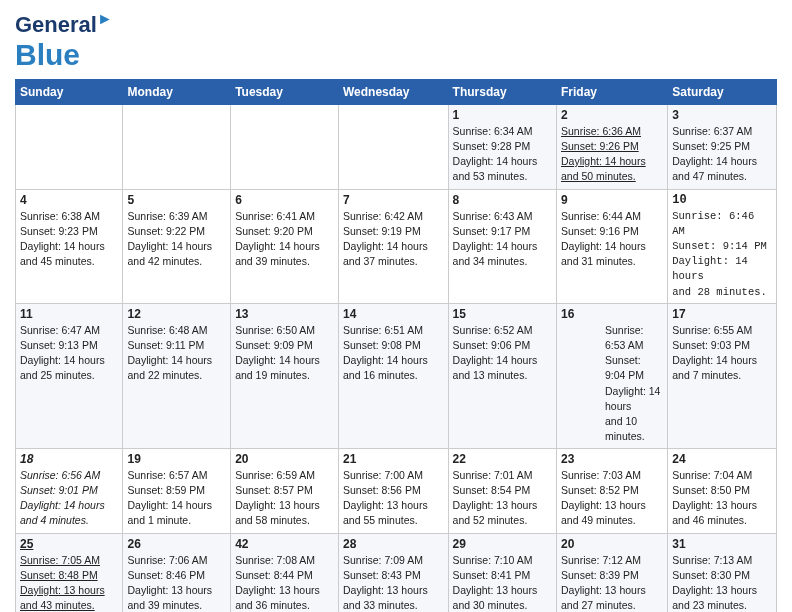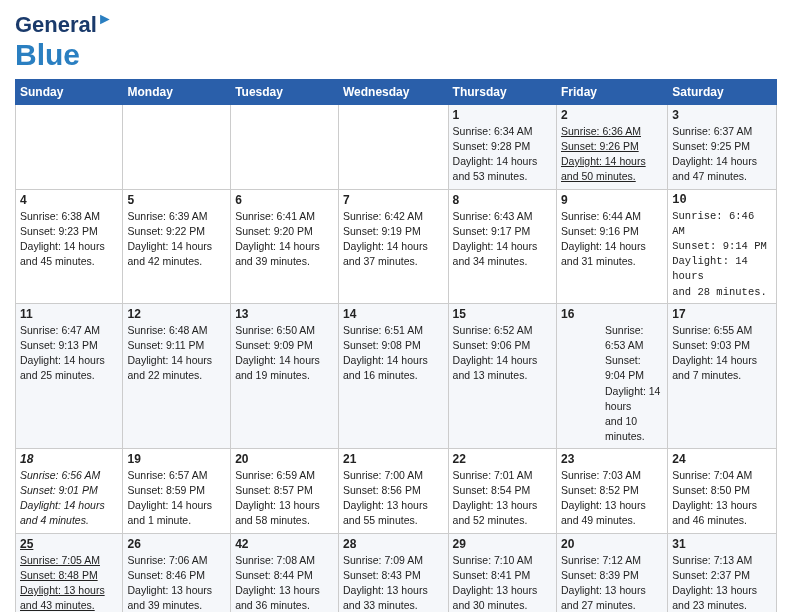--- a/index.html
+++ b/index.html
@@ -349,20 +349,20 @@
           <td style="background: rgb(245, 247, 250);">
             <span class="day-num">20</span>
             <div class="day-info" style="white-space: pre-line;">Sunrise: 7:12 AM
 Sunset: 8:39 PM
 Daylight: 13 hours
 and 27 minutes.</div>
           </td>
           <td style="background: rgb(245, 247, 250);">
             <span class="day-num">31</span>
             <div class="day-info" style="white-space: pre-line;">Sunrise: 7:13 AM
-Sunset: 2:37 PM
+Sunset: 8:30 PM
 Daylight: 13 hours
 and 23 minutes.</div>
           </td>
         </tr>
       </tbody>
   </table>
 </div>
 
 </body></html>

